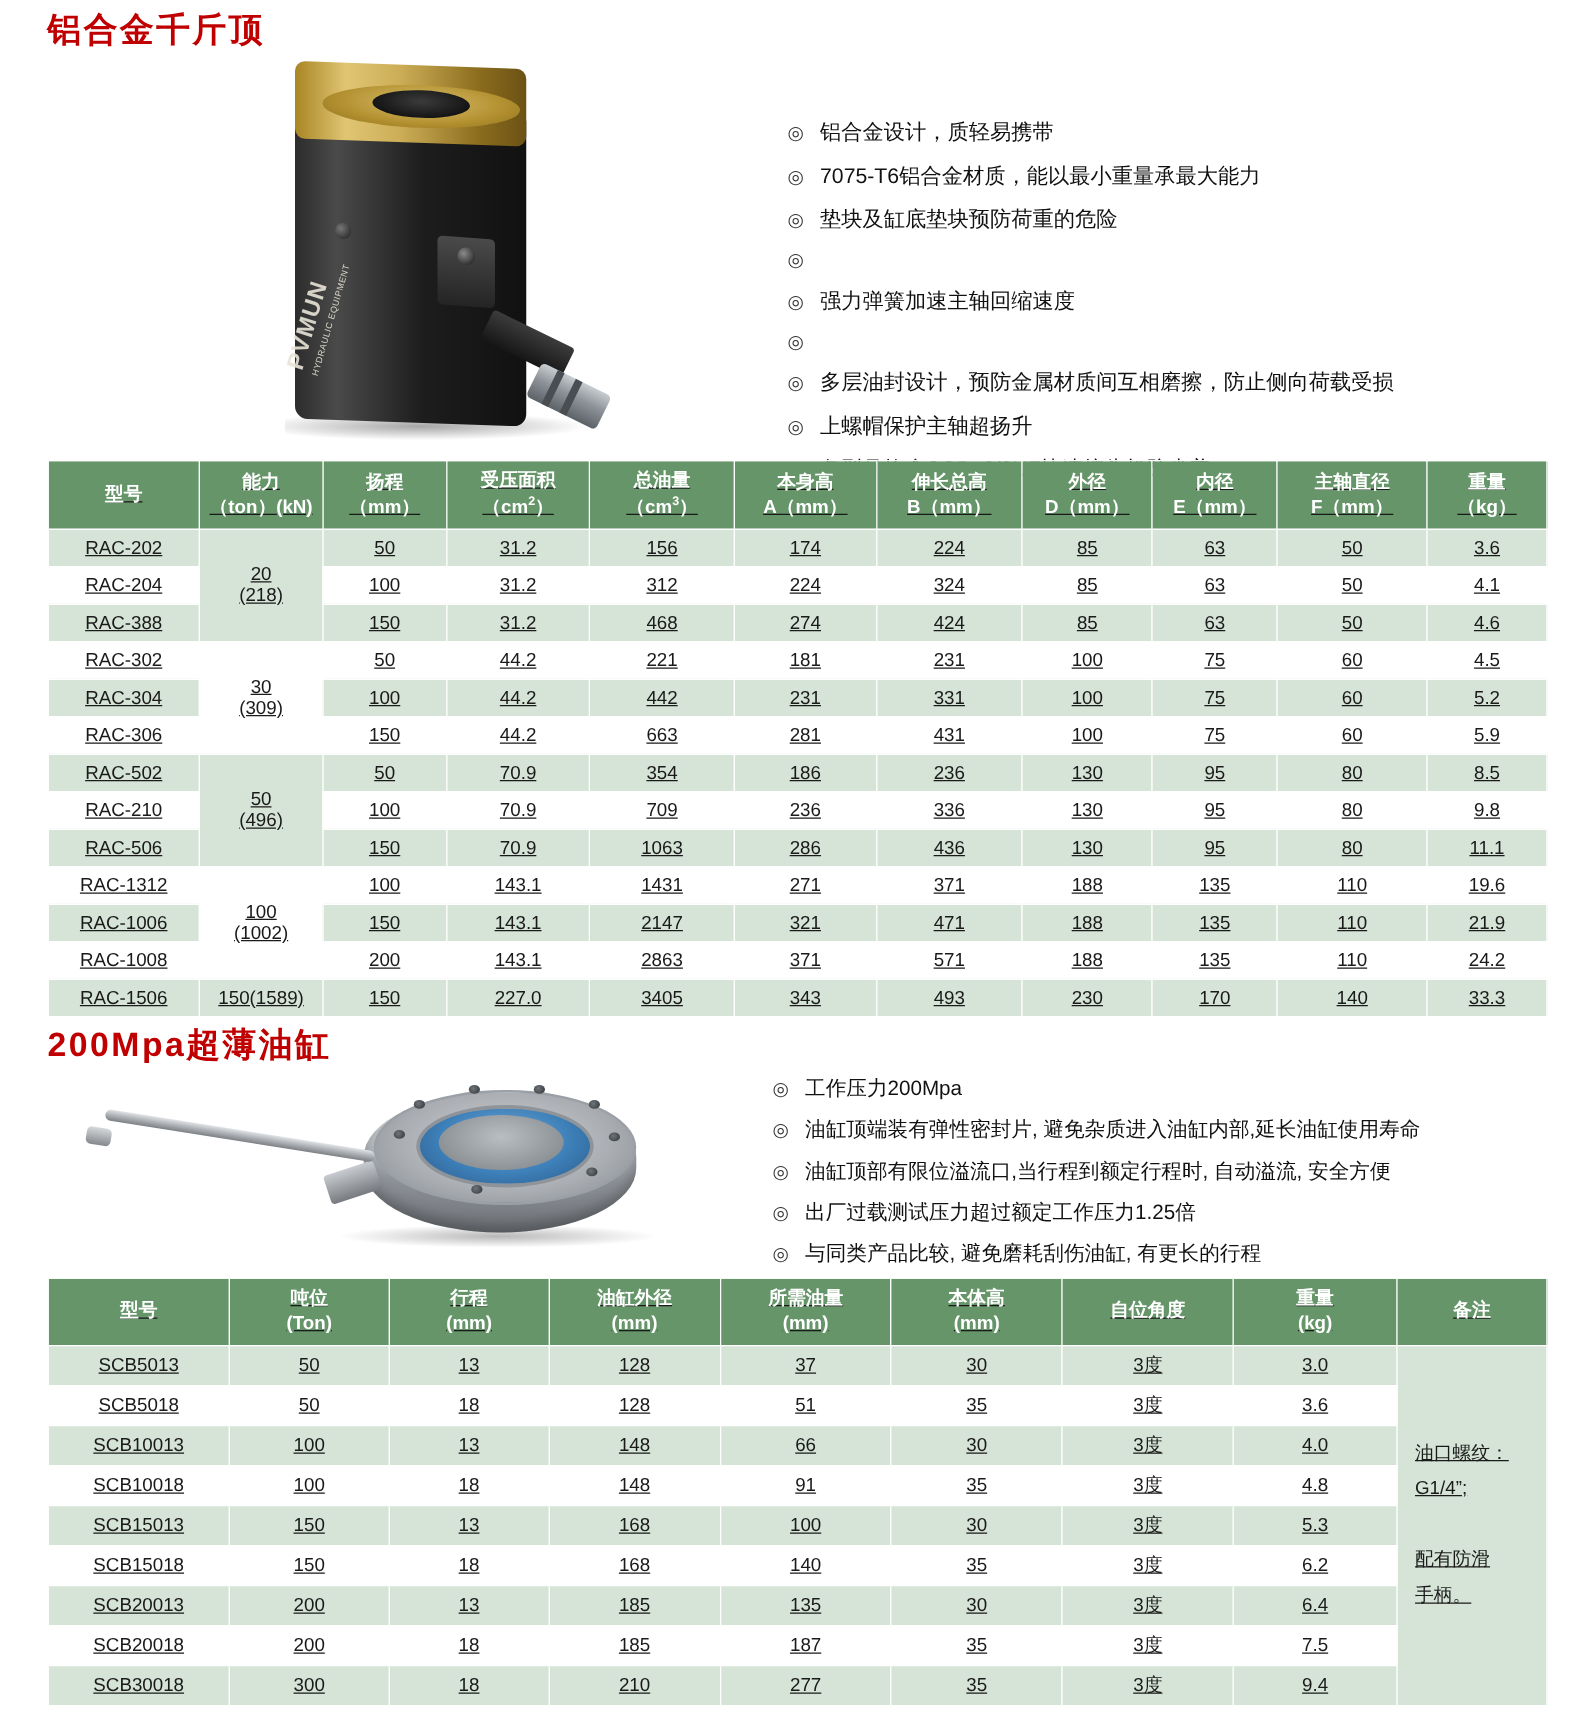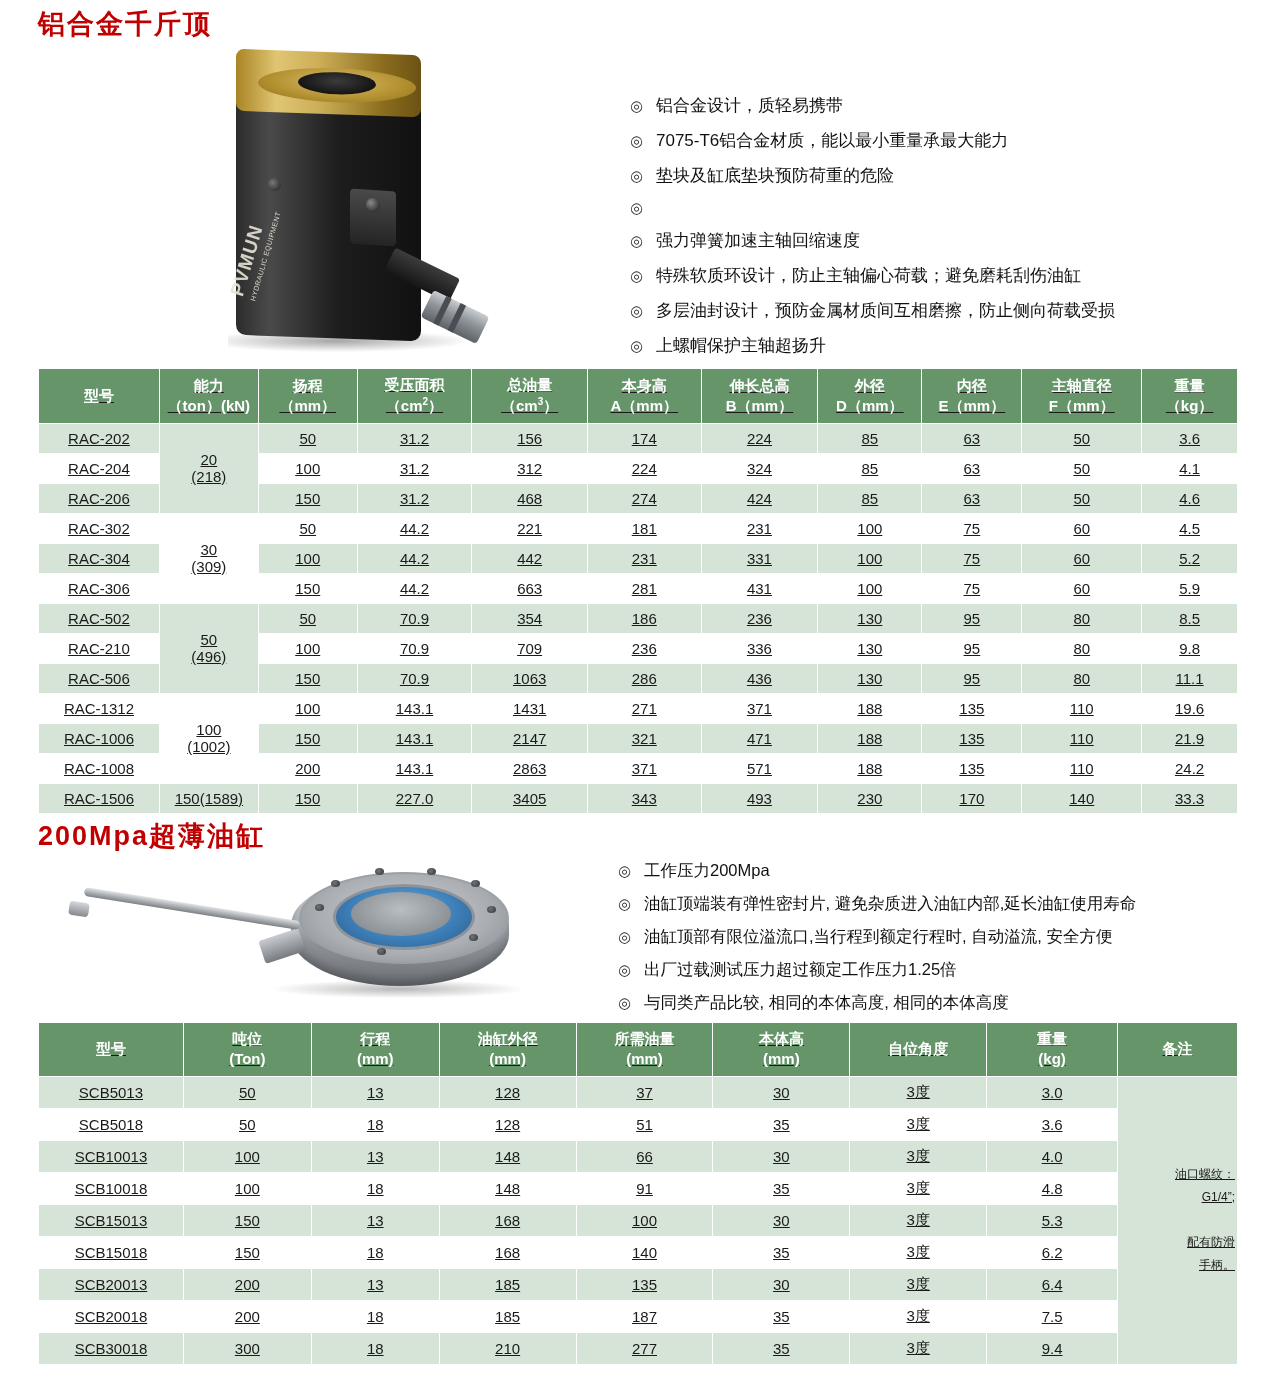--- a/index.html
+++ b/index.html
@@ -319,24 +319,24 @@
     padding: 6px 2px;
     color: #1a1a1a;
     font-size: 15px;
   }
   tr.shade td { background: #d6e4d7; }
   tr.plain td { background: #ffffff; }
   td.merge-cell { background: #d6e4d7; }
   td.merge-white { background: #ffffff; }
   .sup { font-size: 10px; vertical-align: super; }
   .note-cell {
-    text-align: right;
+    text-align: left;
     padding-left: 14px;
     line-height: 1.9;
-    font-size: 12px;
+    font-size: 15px;
   }
 </style>
 </head>
 <body>
 
 <div class="page">
 
   <div class="section-title" id="title-1">铝合金千斤顶</div>
 
   <div class="product-image-1">
@@ -377,21 +377,20 @@
       </li>
     <li class="feature-item">
         <span class="feature-bullet">◎</span>
       </li>
     <li class="feature-item">
         <span class="feature-bullet">◎</span>
         <span>强力弹簧加速主轴回缩速度</span>
       </li>
     <li class="feature-item">
         <span class="feature-bullet">◎</span>
-        <span>特殊软质环设计，防止主轴偏心荷载；避免磨耗刮伤油缸</span>
       </li>
     <li class="feature-item">
         <span class="feature-bullet">◎</span>
         <span>多层油封设计，预防金属材质间互相磨擦，防止侧向荷载受损</span>
       </li>
     <li class="feature-item">
         <span class="feature-bullet">◎</span>
         <span> 上螺帽保护主轴超扬升</span>
       </li>
     <li class="feature-item">
@@ -449,21 +448,21 @@
         <td>31.2</td>
         <td>312</td>
         <td>224</td>
         <td>324</td>
         <td>85</td>
         <td>63</td>
         <td>50</td>
         <td>4.1</td>
       </tr>
       <tr class="shade">
-        <td>RAC-206</td>
+        <td>RAC-388</td>
         <td>150</td>
         <td>31.2</td>
         <td>468</td>
         <td>274</td>
         <td>424</td>
         <td>85</td>
         <td>63</td>
         <td>50</td>
         <td>4.6</td>
       </tr>
@@ -631,21 +630,21 @@
     <li class="feature-item">
         <span class="feature-bullet">◎</span>
         <span>油缸顶部有限位溢流口,当行程到额定行程时, 自动溢流, 安全方便</span>
       </li>
     <li class="feature-item">
         <span class="feature-bullet">◎</span>
         <span>出厂过载测试压力超过额定工作压力1.25倍</span>
       </li>
     <li class="feature-item">
         <span class="feature-bullet">◎</span>
-        <span>与同类产品比较, 相同的本体高度, 相同的本体高度</span>
+        <span>与同类产品比较, 避免磨耗刮伤油缸, 有更长的行程</span>
       </li>
   </ul>
 
   <table id="table-2">
     <colgroup>
       <col style="width:145px">
         <col style="width:128px">
         <col style="width:128px">
         <col style="width:137px">
         <col style="width:137px">

